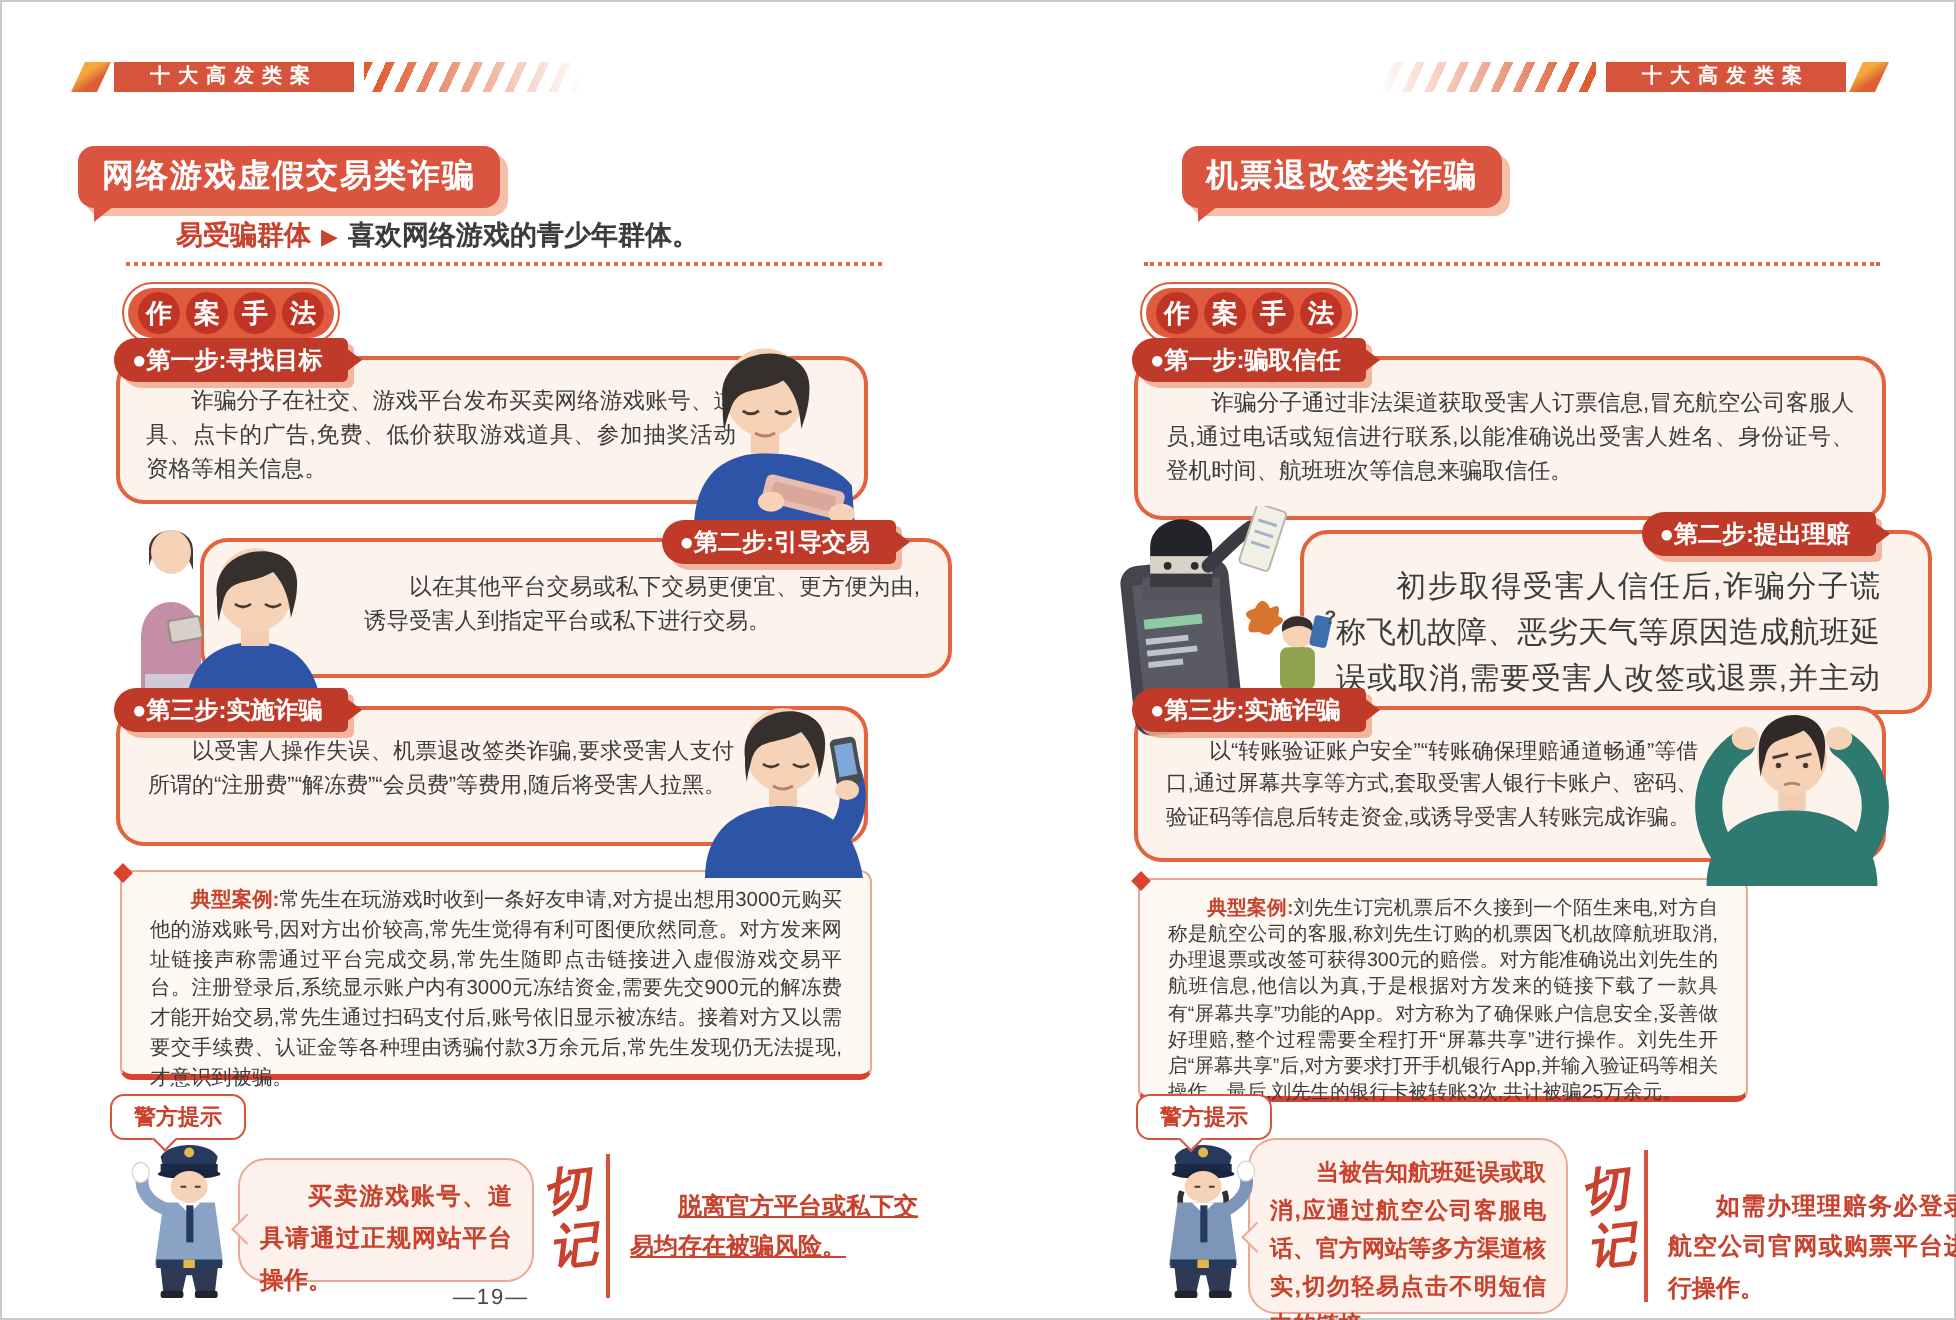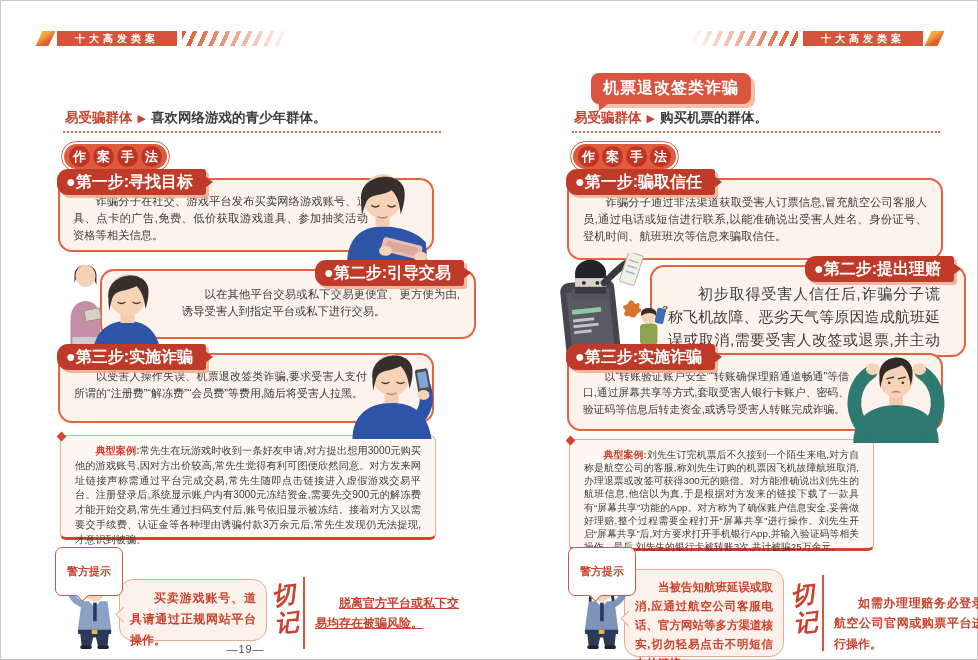--- a/index.html
+++ b/index.html
@@ -18,52 +18,52 @@
     background:repeating-linear-gradient(115deg,#DE5E33 0 4px,rgba(0,0,0,0) 4px 10px); }
   .fade-r { -webkit-mask-image:linear-gradient(to right,#000 5%,transparent 97%); mask-image:linear-gradient(to right,#000 5%,transparent 97%); }
   .fade-l { -webkit-mask-image:linear-gradient(to left,#000 5%,transparent 97%); mask-image:linear-gradient(to left,#000 5%,transparent 97%); }
 
   
   .title-badge { position:absolute; background:#DA5440; color:#fff; font-size:16px; font-weight:bold;
     padding:5px 12px; border-radius:8px; box-shadow:4px 4px 0 #F5BFA8; letter-spacing:1px; }
   .title-badge::after { content:""; position:absolute; left:8px; bottom:-7px;
     border-top:8px solid #DA5440; border-right:10px solid transparent; }
   .aud { position:absolute; font-size:13.5px; font-weight:bold; color:#3c3c3c; white-space:nowrap; }
-  .aud .red { color:#C8422D; }
+  .aud .red { color:#C8422D;margin-left:23px; }
   .aud .arrow { color:#C8422D; font-size:11px; margin:0 5px; }
   .dotline { position:absolute; border-top:2px dotted #DD6A4A; height:0; }
 
   
   .mb-outer { position:absolute; border:1.5px solid #DF5B3D; border-radius:17px; padding:2px; background:#fff; }
   .mb-inner { background:#DF5B3D; border-radius:14px; padding:2px 5px; display:flex; gap:3px; }
   .mchar { width:21px; height:21px; border-radius:50%; background:#C03425; color:#fff;
     font-size:13px; font-weight:bold; display:flex; align-items:center; justify-content:center; }
 
   
   .step-box { position:absolute; background:#FDF3ED; border:2px solid #E2633E; border-radius:14px; }
-  .step-label { position:absolute; top:-11px; background:#BF3A28; color:#fff; font-weight:bold; font-size:16px;
+  .step-label { position:absolute; top:-11px; background:#BF3A28; color:#fff; font-weight:bold; font-size:12px;
     line-height:1; padding:5px 13px 5px 9px; border-radius:11px 3px 3px 11px; white-space:nowrap;
     box-shadow:3px 3px 0 rgba(240,169,143,.85); z-index:3; }
   .step-label::after { content:""; position:absolute; right:-7px; top:50%; transform:translateY(-50%);
     border-top:6px solid transparent; border-bottom:6px solid transparent; border-left:8px solid #BF3A28; }
-  .lbl-left { left:-3px; } .lbl-right { right:10px; }
+  .lbl-left { left:-3px; } .lbl-right { right:26px; }
   .step-text { font-size:11.3px; line-height:1.52; color:#3c3c3c; text-indent:2em; text-align:justify; }
   .fig { position:absolute; z-index:2; }
 
   
   .case-box { position:absolute; background:#FEF8F3; border:1px solid #ECA893; border-bottom:3px solid #D8432F; border-radius:6px; }
   .case-corner { position:absolute; top:-3px; left:-3px; width:7px; height:7px; background:#D8432F; transform:rotate(45deg); }
   .case-text { color:#3c3c3c; text-indent:2em; text-align:justify; padding:8px 14px; }
   .case-label { color:#C8422D; font-weight:bold; }
   #case-l .case-text { font-size:10.2px; line-height:1.45; }
   #case-r .case-text { font-size:9.8px; line-height:1.34; }
 
   
   .tip-badge { position:absolute; border:1.5px solid #D6543C; color:#C8422D; background:#fff;
-    font-size:11px; font-weight:bold; padding:16px 11px; border-radius:7px; z-index:3; }
+    font-size:11px; font-weight:bold; padding:3px 11px; border-radius:7px; z-index:3; }
   .tip-badge::after { content:""; position:absolute; left:22px; bottom:-5px; width:8px; height:8px; background:#fff;
     border-right:1.5px solid #D6543C; border-bottom:1.5px solid #D6543C; transform:rotate(45deg); }
   .bubble { position:absolute; background:#FDF2EB; border:1px solid #EBA893; border-radius:14px;
     color:#C8422D; font-weight:bold; font-size:12px; line-height:1.75; text-indent:2em; text-align:justify;
     padding:8px 10px; }
   .bubble::before { content:""; position:absolute; left:-6px; top:55%; width:10px; height:10px; background:#FDF2EB;
     border-left:1px solid #EBA893; border-bottom:1px solid #EBA893; transform:rotate(45deg) translateY(-50%); }
   .remember { position:absolute; color:#C8422D; font-family:"DejaVu Serif",serif; font-style:italic; font-weight:bold;
     font-size:24px; line-height:1.15; transform:rotate(-7deg); text-align:center; }
   .remember span { display:block; }
@@ -78,20 +78,21 @@
 <div class="canvas">
 
   <div class="pg" id="pg-left">
 
     <div class="hdr" style="left:38px;">
       <div class="hdr-slash"></div>
       <div class="hdr-banner">十大高发类案</div>
       <div class="hdr-stripes fade-r"></div>
     </div>
 
+    <div class="title-badge" style="left:38px; top:72px;">网络游戏虚假交易类诈骗</div>
 
     <div class="aud" style="left:64px; top:108px;">
       <span class="red">易受骗群体</span><span class="arrow">▶</span><span>喜欢网络游戏的青少年群体。</span>
     </div>
     <div class="dotline" style="left:62px; top:130px; width:378px;"></div>
 
     <div class="mb-outer" style="left:60px; top:140px;">
       <div class="mb-inner">
         <span class="mchar">作</span>
         <span class="mchar">案</span>
@@ -198,23 +199,20 @@
   <div class="pg" id="pg-right">
 
     <div class="hdr" style="right:38px;">
       <div class="hdr-stripes fade-l"></div>
       <div class="hdr-banner">十大高发类案</div>
       <div class="hdr-slash"></div>
     </div>
 
     <div class="title-badge" style="left:58px; top:72px;margin-left:43px;">机票退改签类诈骗</div>
 
-    <div class="aud" style="left:84px; top:108px;">
-      <span class="red">易受骗群体</span><span class="arrow">▶</span><span>购买机票的群体。</span>
-    </div>
     <div class="dotline" style="left:82px; top:130px; width:368px;"></div>
 
     <div class="mb-outer" style="left:80px; top:140px;">
       <div class="mb-inner">
         <span class="mchar">作</span>
         <span class="mchar">案</span>
         <span class="mchar">手</span>
         <span class="mchar">法</span>
       </div>
     </div>

